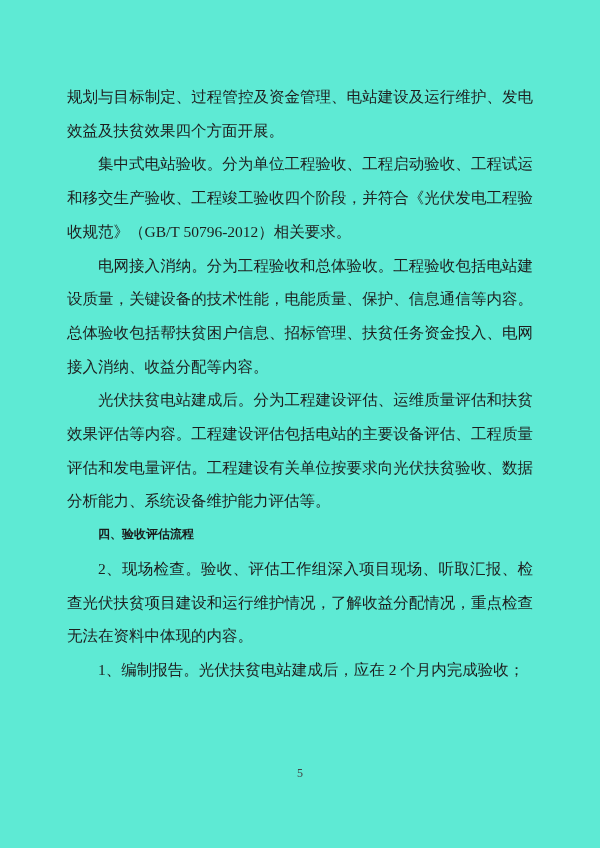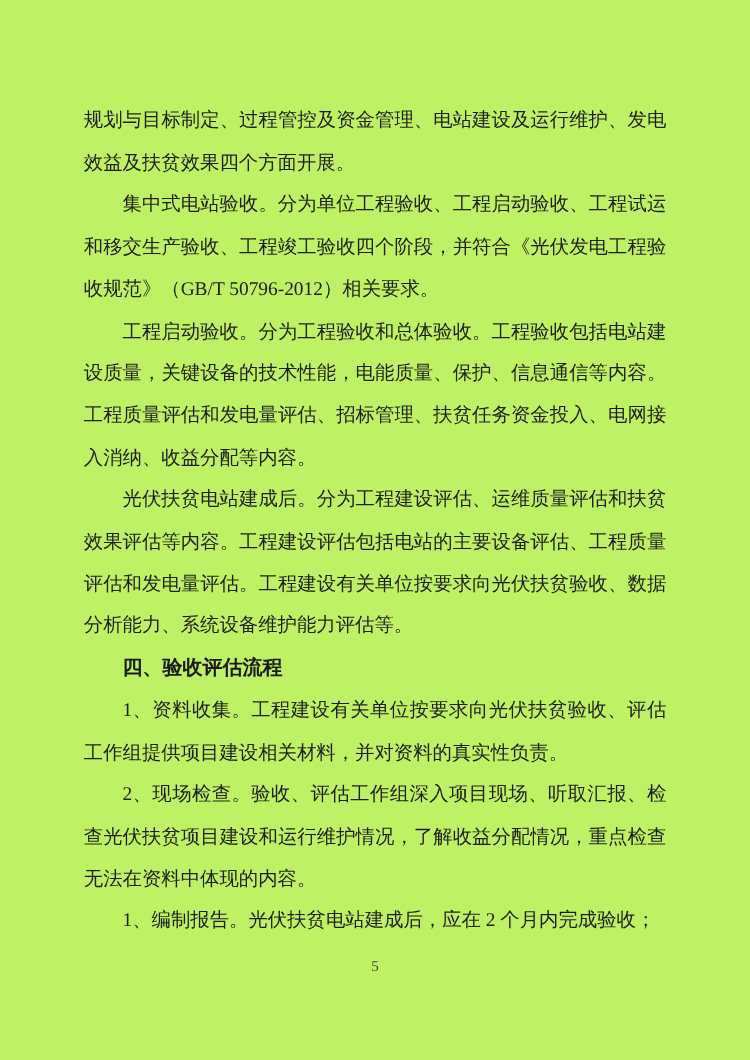--- a/index.html
+++ b/index.html
@@ -4,21 +4,21 @@
 <style>
   html, body {
     margin: 0;
     padding: 0;
     background: #ffffff;
   }
   .page {
     position: relative;
     width: 600px;
     height: 848px;
-    background: #bef264;
+    background: #5eead4;
     overflow: hidden;
   }
   .textblock {
     position: absolute;
     left: 67px;
     top: 80px;
     width: 466px;
     font-family: "Liberation Serif", "DejaVu Serif", serif;
     font-size: 15.5px;
     line-height: 33.7px;
@@ -34,21 +34,21 @@
   }
   .lead {
     font-weight: normal;
   }
   .section-heading {
     margin: 0;
     padding: 0;
     text-indent: 31px;
     font-family: "Liberation Sans", "DejaVu Sans", sans-serif;
     font-weight: bold;
-    font-size: 16px;
+    font-size: 12px;
     color: #1a1a1a;
   }
   .page-footer {
     position: absolute;
     left: 0;
     top: 766px;
     width: 600px;
     text-align: center;
     font-family: "Liberation Serif", "DejaVu Serif", serif;
     font-size: 12px;
@@ -58,27 +58,26 @@
 </head>
 <body>
 
 <div class="page">
   <div class="textblock">
 
     <p class="para"><span>规划与目标制定、过程管控及资金管理、电站建设及运行维护、发电效益及扶贫效果四个方面开展。</span></p>
 
     <p class="para indent"><span class="lead">集中式电站验收。</span><span>分为单位工程验收、工程启动验收、工程试运和移交生产验收、工程竣工验收四个阶段，并符合《光伏发电工程验收规范》（GB/T 50796-2012）相关要求。</span></p>
 
-    <p class="para indent"><span class="lead">工程启动验收。</span><span>分为工程验收和总体验收。工程验收包括电站建设质量，关键设备的技术性能，电能质量、保护、信息通信等内容。工程质量评估和发电量评估、招标管理、扶贫任务资金投入、电网接入消纳、收益分配等内容。</span></p>
+    <p class="para indent"><span class="lead">电网接入消纳。</span><span>分为工程验收和总体验收。工程验收包括电站建设质量，关键设备的技术性能，电能质量、保护、信息通信等内容。总体验收包括帮扶贫困户信息、招标管理、扶贫任务资金投入、电网接入消纳、收益分配等内容。</span></p>
 
     <p class="para indent"><span class="lead">光伏扶贫电站建成后。</span><span>分为工程建设评估、运维质量评估和扶贫效果评估等内容。工程建设评估包括电站的主要设备评估、工程质量评估和发电量评估。工程建设有关单位按要求向光伏扶贫验收、数据分析能力、系统设备维护能力评估等。</span></p>
 
     <p class="section-heading">四、验收评估流程</p>
 
-    <p class="para indent"><span>1、资料收集。工程建设有关单位按要求向光伏扶贫验收、评估工作组提供项目建设相关材料，并对资料的真实性负责。</span></p>
 
     <p class="para indent"><span>2、现场检查。验收、评估工作组深入项目现场、听取汇报、检查光伏扶贫项目建设和运行维护情况，了解收益分配情况，重点检查无法在资料中体现的内容。</span></p>
 
     <p class="para indent"><span>1、编制报告。光伏扶贫电站建成后，应在 2 个月内完成验收；</span></p>
 
   </div>
 
   <div class="page-footer">5</div>
 </div>
 

